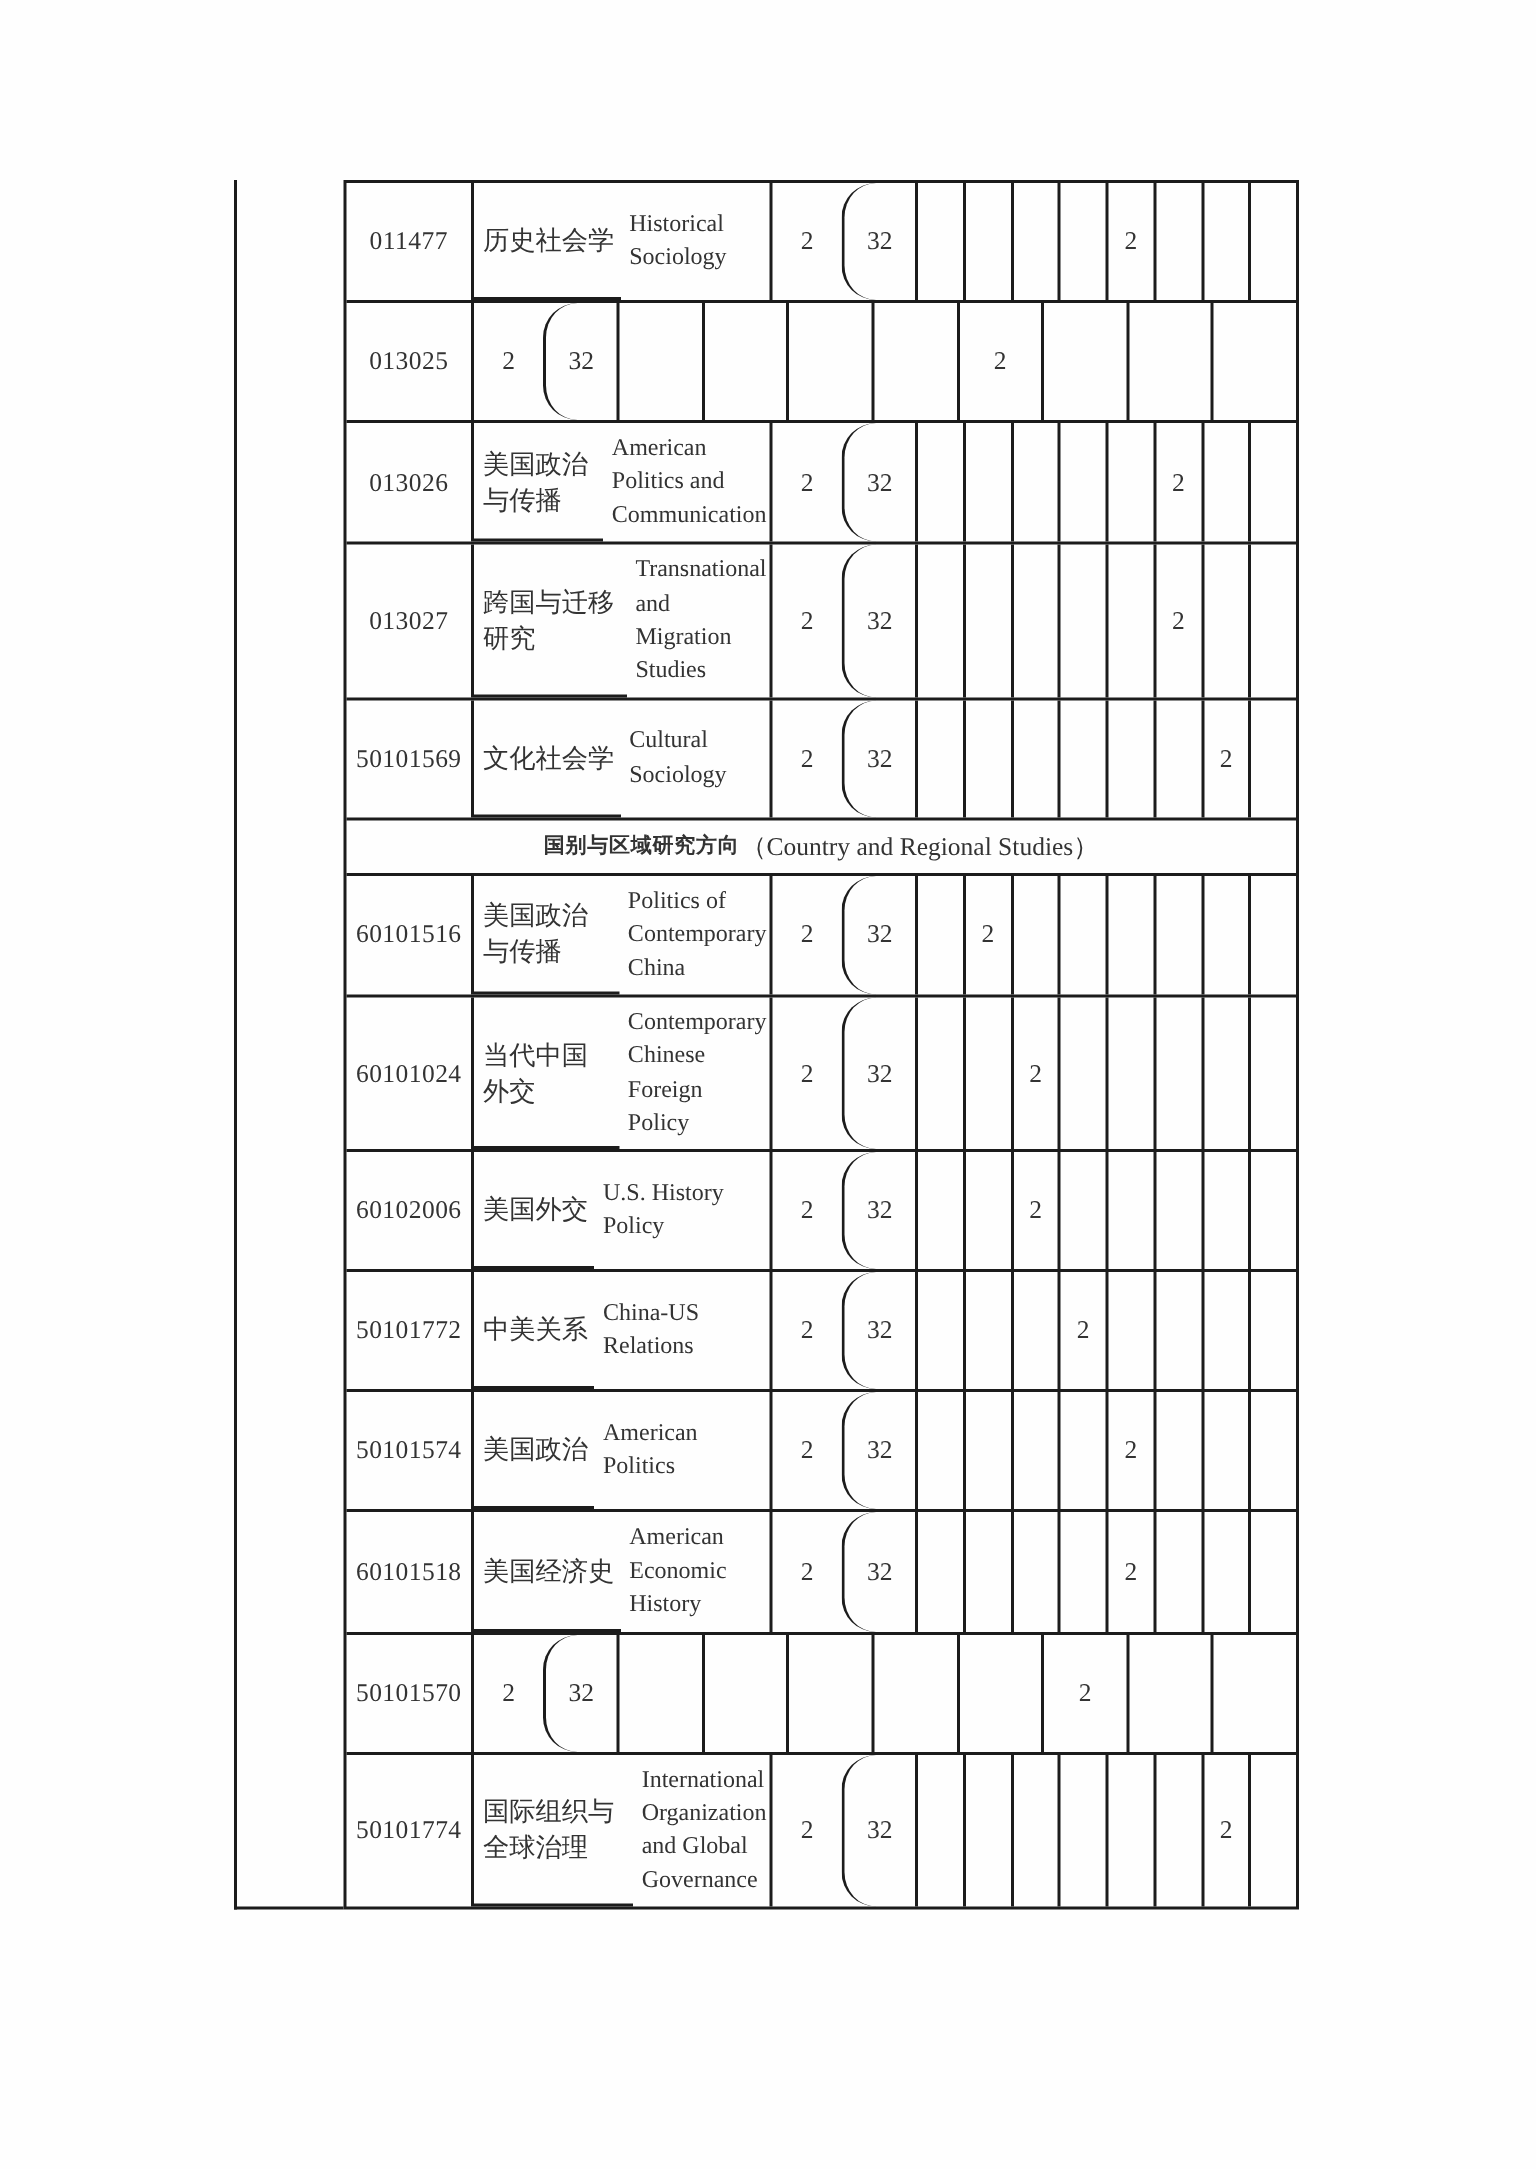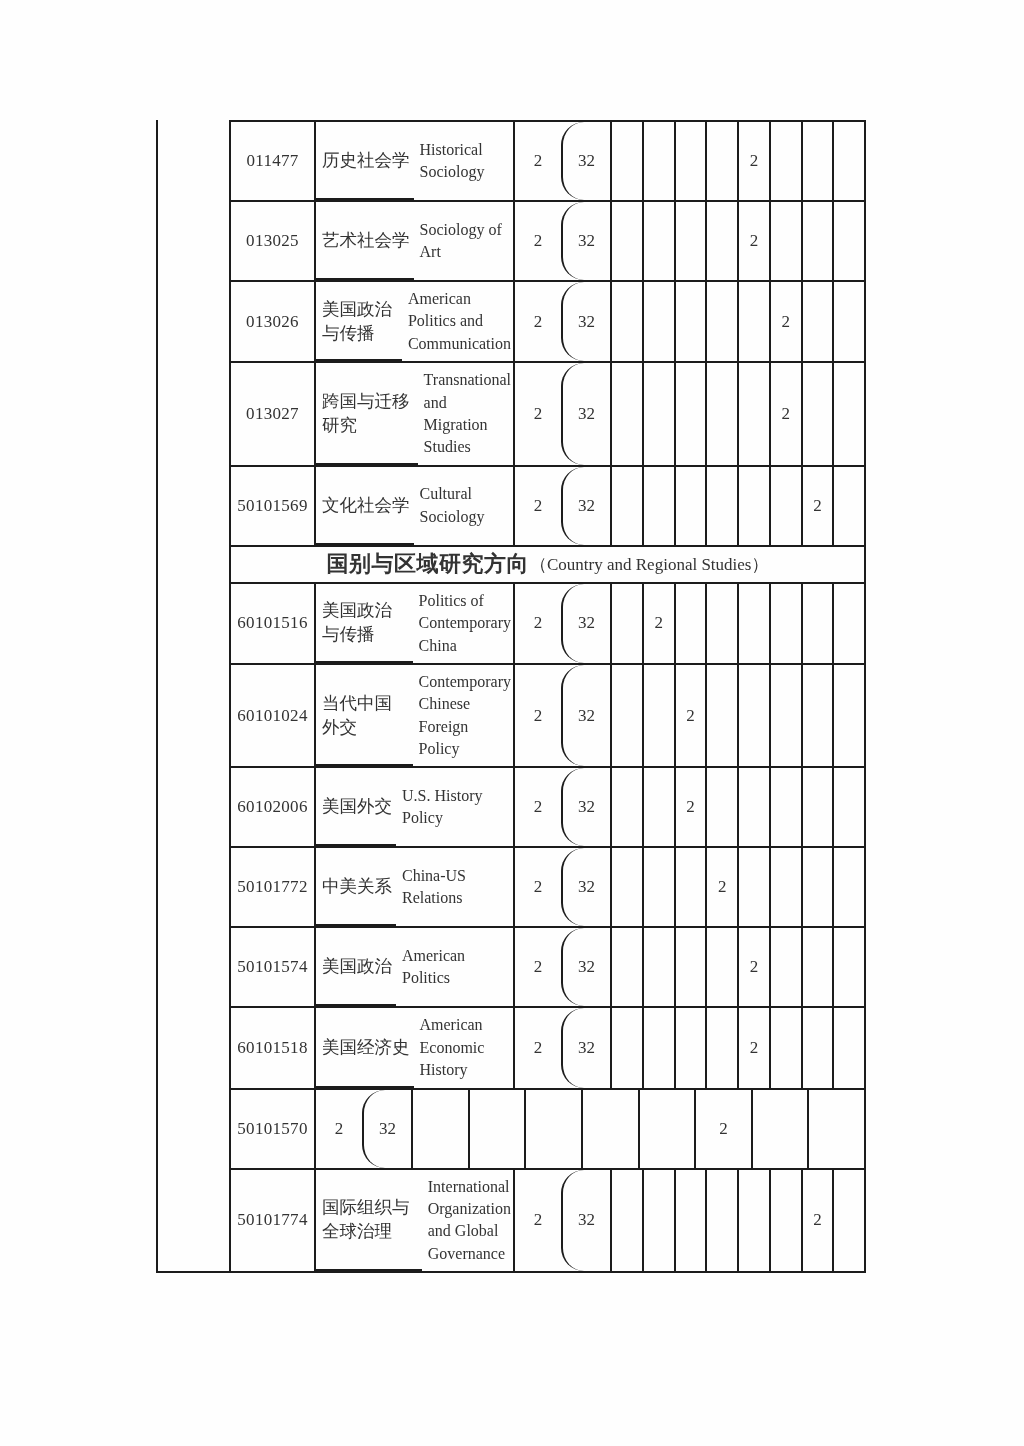--- a/index.html
+++ b/index.html
@@ -87,21 +87,21 @@
   .section-row {
     min-height: 35px;
     display: flex;
     align-items: center;
     justify-content: center;
     gap: 1px;
   }
   .section-zh {
     font-family: "Liberation Sans", "DejaVu Sans", sans-serif;
     font-weight: bold;
-    font-size: 22px;
+    font-size: 14px;
     letter-spacing: 0.5px;
   }
   .section-en {
     font-family: "Liberation Serif", "DejaVu Serif", serif;
     font-size: 17px;
   }
 </style>
 </head>
 <body>
 
@@ -122,24 +122,20 @@
     <div class="cell sem-cell"></div>
     <div class="cell sem-cell"></div>
     <div class="cell sem-cell">2</div>
     <div class="cell sem-cell"></div>
     <div class="cell sem-cell"></div>
     <div class="cell sem-cell"></div>
   </div>
 
   <div class="crow">
     <div class="cell code-cell">013025</div>
-    <div class="cell name-cell">
-      <div class="name-zh">艺术社会学</div>
-      <div class="name-en">Sociology of Art</div>
-    </div>
     <div class="cell credit-cell">2</div>
     <div class="cell hours-cell">32</div>
     <div class="cell sem-cell"></div>
     <div class="cell sem-cell"></div>
     <div class="cell sem-cell"></div>
     <div class="cell sem-cell"></div>
     <div class="cell sem-cell">2</div>
     <div class="cell sem-cell"></div>
     <div class="cell sem-cell"></div>
     <div class="cell sem-cell"></div>

